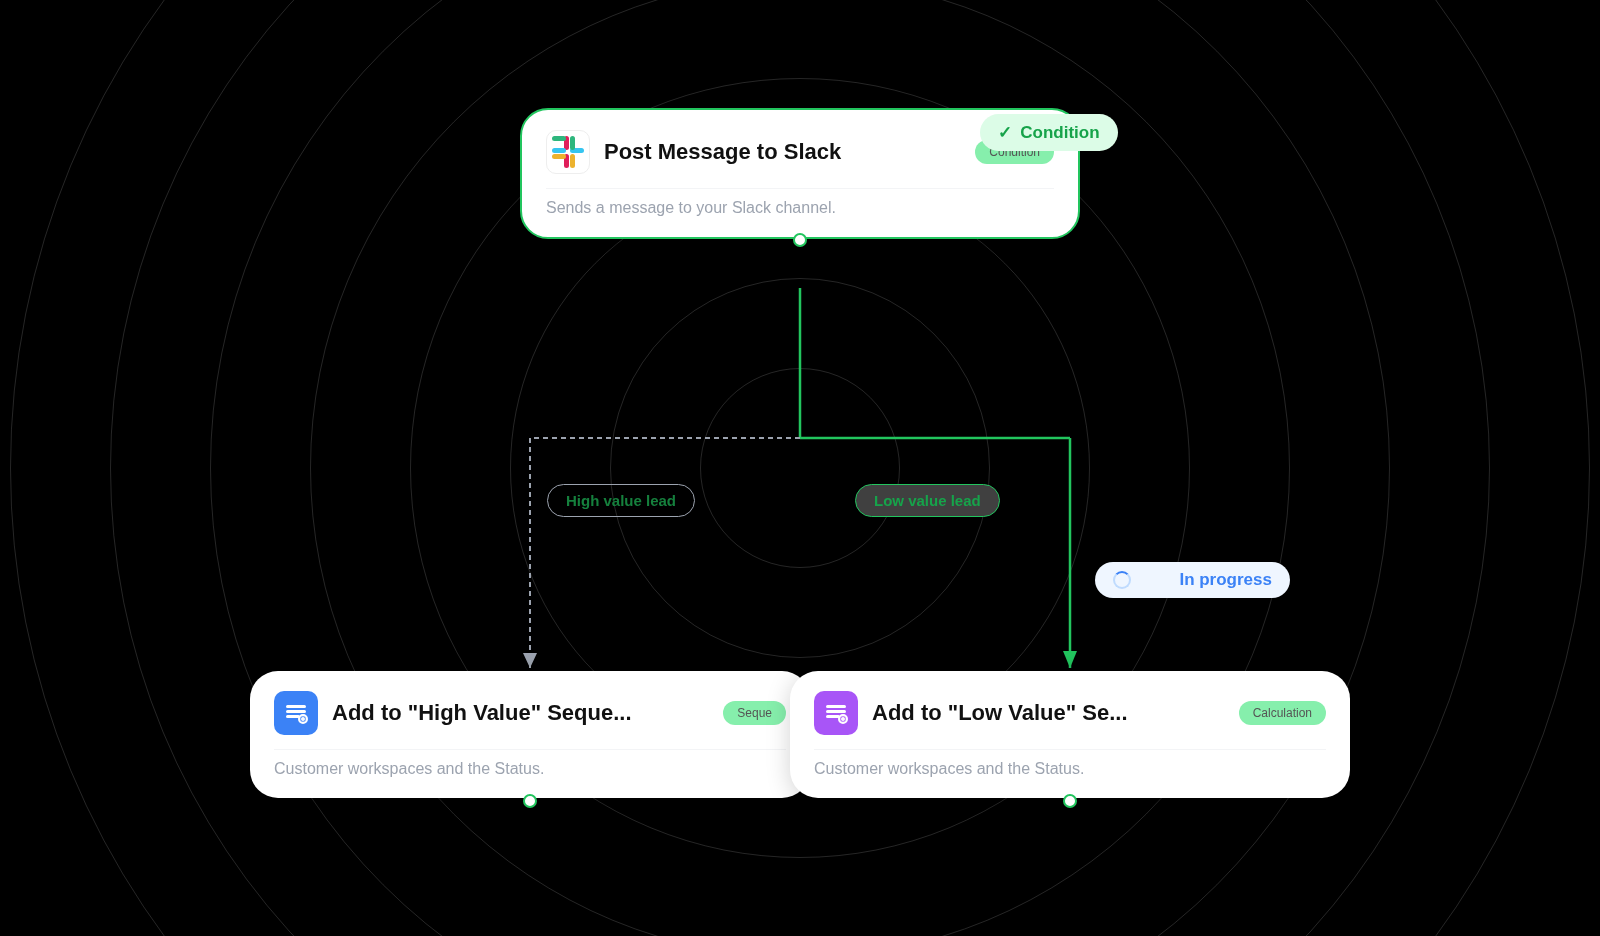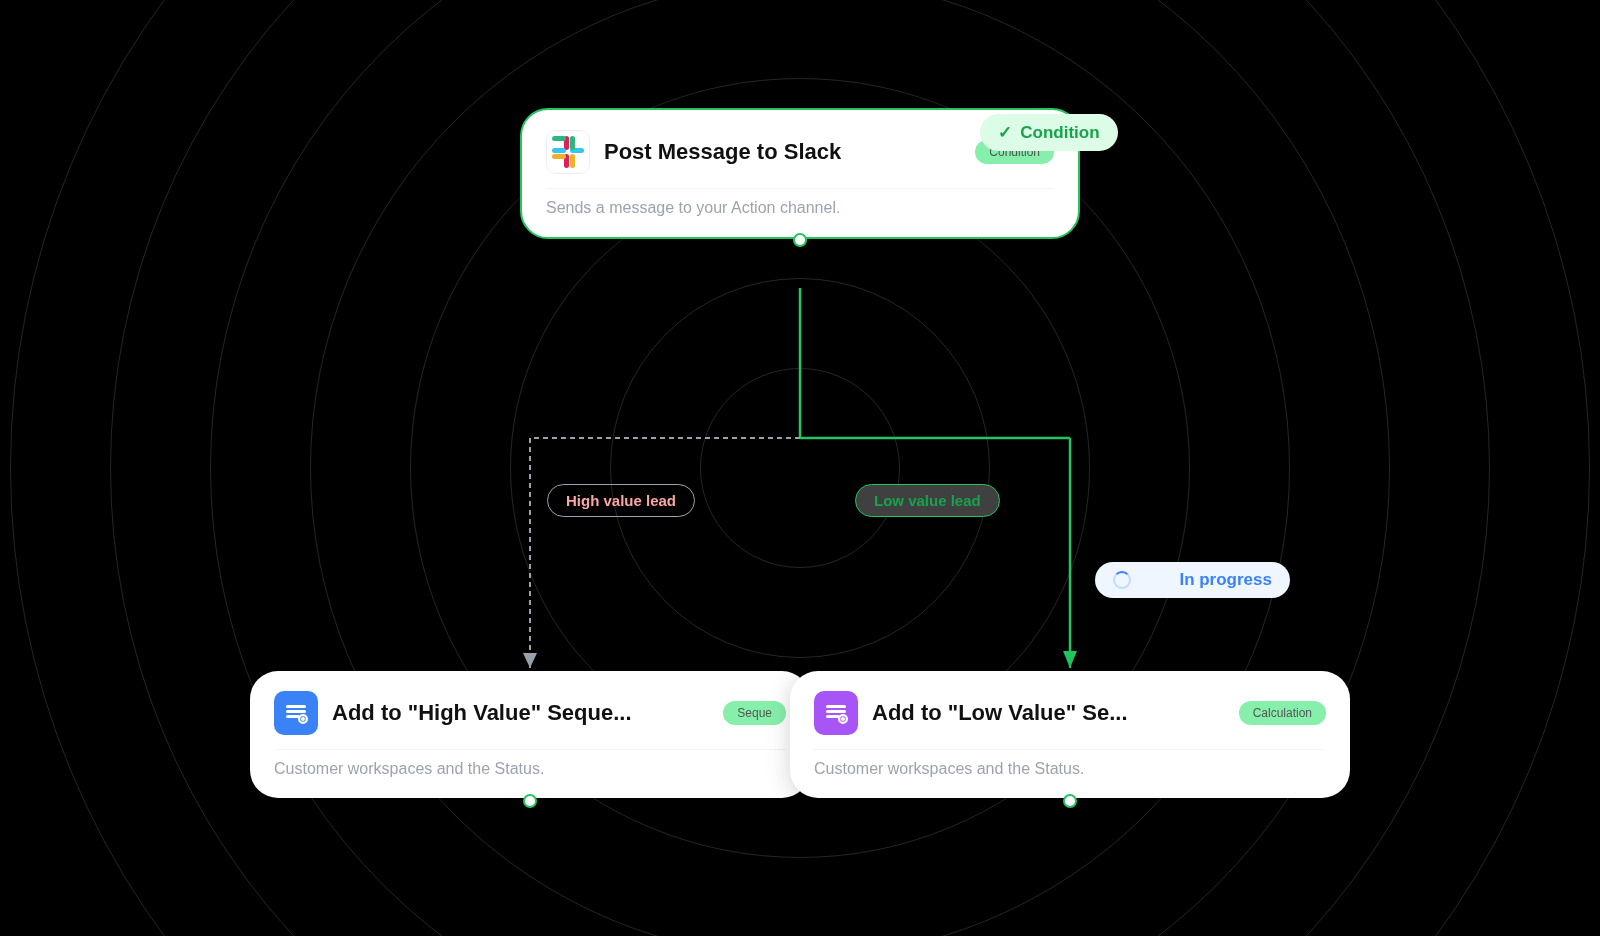--- a/index.html
+++ b/index.html
@@ -180,21 +180,21 @@
       border-radius: 999px;
       padding: 7px 18px;
       font-size: 15px;
       font-weight: 600;
       border: 1.5px solid;
     }
 
     .branch-high {
       background: transparent;
       border-color: #9ca3af;
-      color: #fca5a5;
+      color: #15803d;
       top: 52%;
       left: 27%;
     }
 
     .branch-low {
       background: #404040;
       border-color: #22c55e;
       color: #16a34a;
       top: 52%;
       left: 55%;
@@ -254,21 +254,21 @@
             <rect x="20" y="14" width="14" height="5" rx="2.5" fill="#36C5F0"></rect>
             <rect x="20" y="2" width="5" height="14" rx="2.5" fill="#2EB67D"></rect>
             <rect x="20" y="20" width="5" height="14" rx="2.5" fill="#ECB22E"></rect>
             <rect x="2" y="20" width="14" height="5" rx="2.5" fill="#ECB22E"></rect>
             <rect x="2" y="2" width="14" height="5" rx="2.5" fill="#2EB67D"></rect>
           </svg>
         </div>
         <span class="node-title">Post Message to Slack</span>
         <span class="node-badge">Condition</span>
       </div>
-      <div class="node-desc">Sends a message to your Action channel.</div>
+      <div class="node-desc">Sends a message to your Slack channel.</div>
       <div class="node-connector"></div>
     </div>
 
     <div class="node node-left">
       <div class="node-header">
         <div class="node-icon node-icon-blue">
           <svg width="24" height="24" viewBox="0 0 24 24" fill="none">
             <rect x="2" y="4" width="20" height="3" rx="1.5" fill="white"></rect>
             <rect x="2" y="9" width="20" height="3" rx="1.5" fill="white"></rect>
             <rect x="2" y="14" width="14" height="3" rx="1.5" fill="white"></rect>

